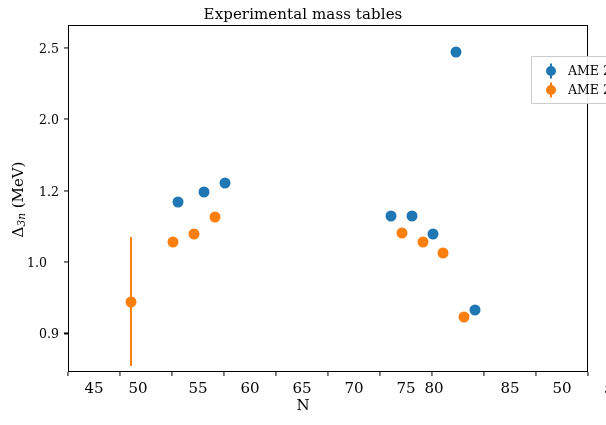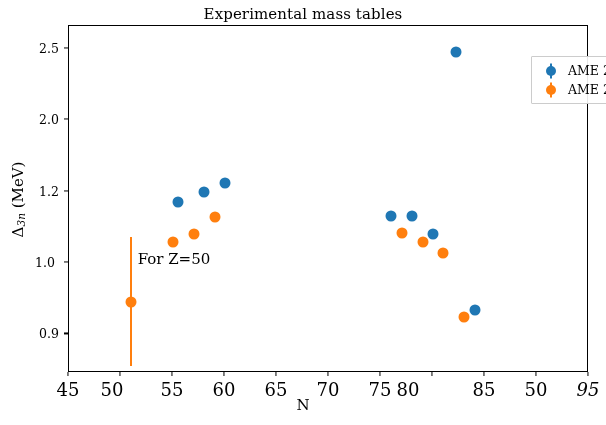--- a/index.html
+++ b/index.html
@@ -47,22 +47,22 @@
   
   .tick-x{
     position:absolute;width:1.1px;height:4px;background:#000;
     transform:translateX(-50%);
   }
   .tick-y{
     position:absolute;height:1.1px;width:4px;background:#000;
     transform:translateY(-50%);
   }
   .lab-x{
-    position:absolute;font-size:18px;color:#000;
-    transform:translateX(-50%);white-space:nowrap;
+    position:absolute;font-size:15px;color:#000;
+    transform:translateX(-50%);white-space:nowrap;margin-left:26px;
   }
   .lab-y{
     position:absolute;font-size:12.5px;color:#000;
     transform:translateY(-50%);white-space:nowrap;text-align:right;
   }
 
   
   #xlabel{
     position:absolute;left:0;top:396px;width:606px;
     text-align:center;font-size:15px;color:#000;
@@ -119,21 +119,20 @@
         <div class="ebar s1" style="left: 62.4px; top: 211.342px; height: 128.519px;"></div>
         <div class="pt s1" style="left: 62.4px; top: 275.601px;"></div>
         <div class="pt s1" style="left: 104px; top: 215.626px;"></div>
         <div class="pt s1" style="left: 124.8px; top: 208.486px;"></div>
         <div class="pt s1" style="left: 145.6px; top: 191.35px;"></div>
         <div class="pt s1" style="left: 332.8px; top: 207.058px;"></div>
         <div class="pt s1" style="left: 353.6px; top: 215.626px;"></div>
         <div class="pt s1" style="left: 374.4px; top: 227.049px;"></div>
         <div class="pt s1" style="left: 395.2px; top: 291.309px;"></div>
       </div>
-    <div id="annotation" style="left: 68.64px; top: 224.189px;">For Z=50</div>
 
     <div id="legend">
       <div class="legend-row">
         <span class="legend-key s0">
           <span class="kbar"></span>
             <span class="kdot"></span>
         </span>
         <span class="legend-label">AME 2020</span>
       </div>
       <div class="legend-row">
@@ -165,21 +164,21 @@
       <div class="lab-x" style="left: 408px; top: 379px;">80</div>
       <div class="tick-x" style="left: 484px; top: 372px;"></div>
       <div class="lab-x" style="left: 484px; top: 379px;">85</div>
       <div class="tick-x" style="left: 536px; top: 372px;"></div>
       <div class="lab-x" style="left: 536px; top: 379px;">50</div>
       <div class="tick-x" style="left: 588px; top: 372px;"></div>
       <div class="lab-x" style="left: 588px; top: 379px; font-style: italic;">95</div>
       <div class="tick-y" style="left: 64px; top: 333.444px;"></div>
       <div class="lab-y" style="left: 28px; width: 31px; top: 333.444px;">0.9</div>
       <div class="tick-y" style="left: 64px; top: 262.045px;"></div>
-      <div class="lab-y" style="left: 24px; width: 31px; top: 262.045px;">1.0</div>
+      <div class="lab-y" style="left: 16px; width: 31px; top: 262.045px;">1.0</div>
       <div class="tick-y" style="left: 64px; top: 190.646px;"></div>
       <div class="lab-y" style="left: 28px; width: 31px; top: 190.646px;">1.2</div>
       <div class="tick-y" style="left: 64px; top: 119.247px;"></div>
       <div class="lab-y" style="left: 28px; width: 31px; top: 119.247px;">2.0</div>
       <div class="tick-y" style="left: 64px; top: 47.8477px;"></div>
       <div class="lab-y" style="left: 28px; width: 31px; top: 47.8477px;">2.5</div>
     </div>
 
   <div id="xlabel">N</div>
 

